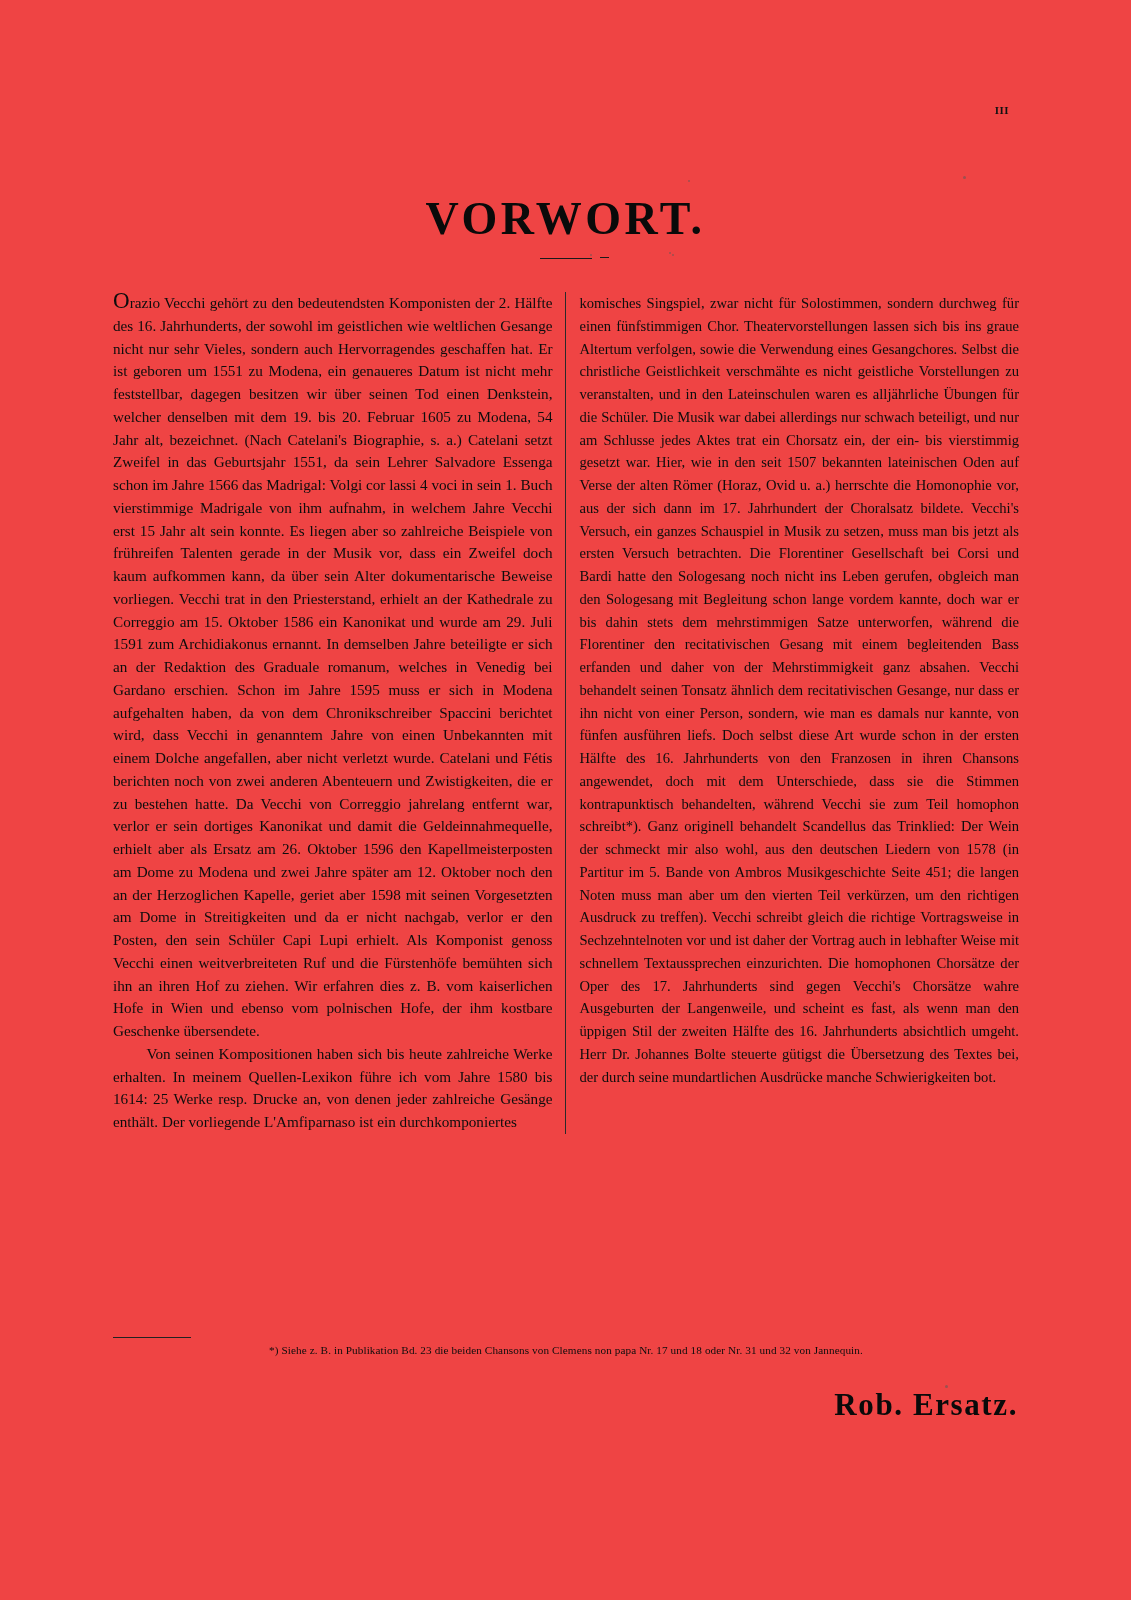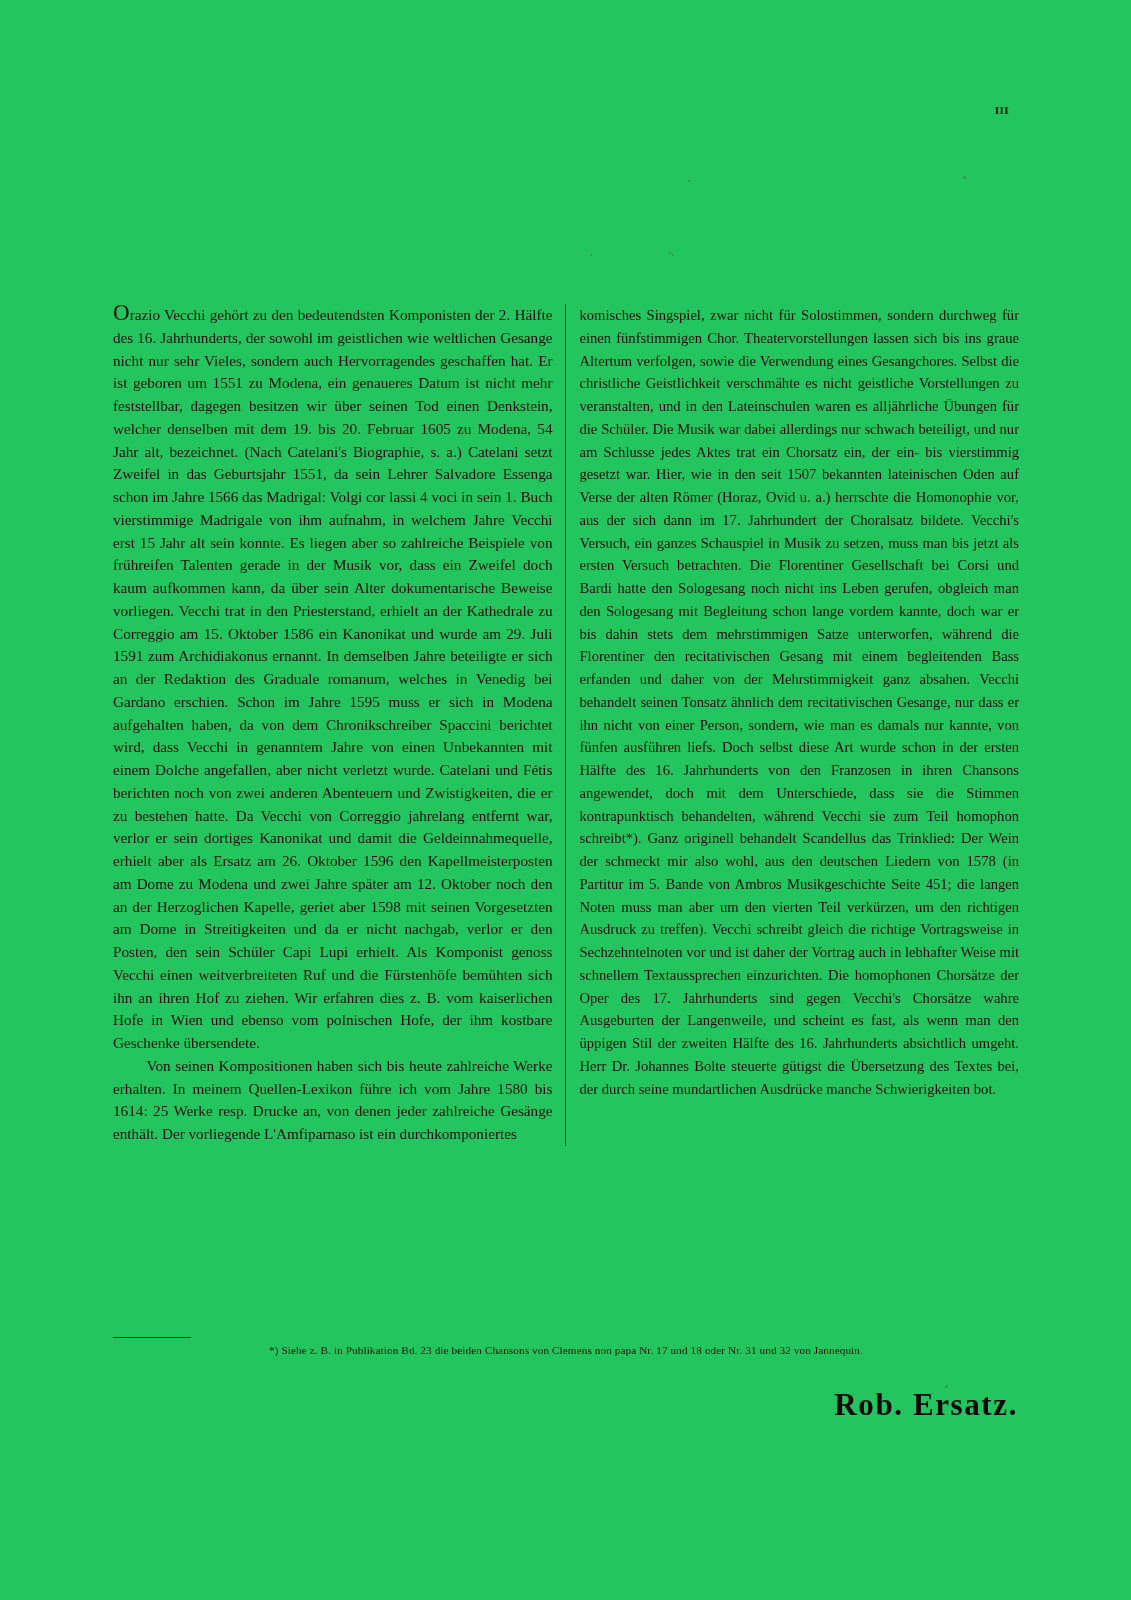--- a/index.html
+++ b/index.html
@@ -12,21 +12,21 @@
     width: 1131px;
     height: 1600px;
     position: relative;
     font-family: "Liberation Serif", "DejaVu Serif", serif;
     color: #0d0d0d;
     overflow: hidden;
   }
   .page {
     position: absolute;
     inset: 0;
-    background: #22c55e;
+    background: #ef4444;
   }
   
   .folio {
     position: absolute;
     top: 104px;
     right: 122px;
     font-size: 11px;
     font-weight: bold;
     letter-spacing: 0.5px;
     font-variant: small-caps;
@@ -59,21 +59,21 @@
     content: "";
     position: absolute;
     top: -1.6px;
     left: 60px;
     width: 9px;
     border-top: 1.6px solid #1a1a1a;
   }
   
   .columns {
     position: absolute;
-    top: 304px;
+    top: 292px;
     left: 113px;
     width: 906px;
     display: flex;
     gap: 0;
   }
   .col {
     width: 441px;
     text-align: justify;
     text-justify: inter-word;
     hyphens: manual;
@@ -129,20 +129,24 @@
     opacity: 0.55;
   }
 </style>
 </head>
 <body>
 
 <div class="page">
 
   <div class="folio">III</div>
 
+  <div class="title-block">
+    <div class="title">VORWORT.</div>
+    <div class="title-rule"></div>
+  </div>
 
   <div class="columns">
 
     <div class="col col-left">
       <p class="dropcap-line">Orazio Vecchi gehört zu den bedeutendsten Komponisten der 2. Hälfte des 16. Jahrhunderts, der sowohl im geistlichen wie weltlichen Gesange nicht nur sehr Vieles, sondern auch Hervorragendes geschaffen hat. Er ist geboren um 1551 zu Modena, ein genaueres Datum ist nicht mehr feststellbar, dagegen besitzen wir über seinen Tod einen Denkstein, welcher denselben mit dem 19. bis 20. Februar 1605 zu Modena, 54 Jahr alt, bezeichnet. (Nach Catelani's Biographie, s. a.) Catelani setzt Zweifel in das Geburtsjahr 1551, da sein Lehrer Salvadore Essenga schon im Jahre 1566 das Madrigal: Volgi cor lassi 4 voci in sein 1. Buch vierstimmige Madrigale von ihm aufnahm, in welchem Jahre Vecchi erst 15 Jahr alt sein konnte. Es liegen aber so zahlreiche Beispiele von frühreifen Talenten gerade in der Musik vor, dass ein Zweifel doch kaum aufkommen kann, da über sein Alter dokumentarische Beweise vorliegen. Vecchi trat in den Priesterstand, erhielt an der Kathedrale zu Correggio am 15. Oktober 1586 ein Kanonikat und wurde am 29. Juli 1591 zum Archidiakonus ernannt. In demselben Jahre beteiligte er sich an der Redaktion des Graduale romanum, welches in Venedig bei Gardano erschien. Schon im Jahre 1595 muss er sich in Modena aufgehalten haben, da von dem Chronikschreiber Spaccini berichtet wird, dass Vecchi in genanntem Jahre von einen Unbekannten mit einem Dolche angefallen, aber nicht verletzt wurde. Catelani und Fétis berichten noch von zwei anderen Abenteuern und Zwistigkeiten, die er zu bestehen hatte. Da Vecchi von Correggio jahrelang entfernt war, verlor er sein dortiges Kanonikat und damit die Geldeinnahmequelle, erhielt aber als Ersatz am 26. Oktober 1596 den Kapellmeisterposten am Dome zu Modena und zwei Jahre später am 12. Oktober noch den an der Herzoglichen Kapelle, geriet aber 1598 mit seinen Vorgesetzten am Dome in Streitigkeiten und da er nicht nachgab, verlor er den Posten, den sein Schüler Capi Lupi erhielt. Als Komponist genoss Vecchi einen weitverbreiteten Ruf und die Fürstenhöfe bemühten sich ihn an ihren Hof zu ziehen. Wir erfahren dies z. B. vom kaiserlichen Hofe in Wien und ebenso vom polnischen Hofe, der ihm kostbare Geschenke übersendete.</p>
       <p>Von seinen Kompositionen haben sich bis heute zahlreiche Werke erhalten. In meinem Quellen-Lexikon führe ich vom Jahre 1580 bis 1614: 25 Werke resp. Drucke an, von denen jeder zahlreiche Gesänge enthält. Der vorliegende L'Amfiparnaso ist ein durchkomponiertes</p>
     </div>
 
     <div class="col col-right">
       <p>komisches Singspiel, zwar nicht für Solostimmen, sondern durchweg für einen fünfstimmigen Chor. Theatervorstellungen lassen sich bis ins graue Altertum verfolgen, sowie die Verwendung eines Gesangchores. Selbst die christliche Geistlichkeit verschmähte es nicht geistliche Vorstellungen zu veranstalten, und in den Lateinschulen waren es alljährliche Übungen für die Schüler. Die Musik war dabei allerdings nur schwach beteiligt, und nur am Schlusse jedes Aktes trat ein Chorsatz ein, der ein- bis vierstimmig gesetzt war. Hier, wie in den seit 1507 bekannten lateinischen Oden auf Verse der alten Römer (Horaz, Ovid u. a.) herrschte die Homonophie vor, aus der sich dann im 17. Jahrhundert der Choralsatz bildete. Vecchi's Versuch, ein ganzes Schauspiel in Musik zu setzen, muss man bis jetzt als ersten Versuch betrachten. Die Florentiner Gesellschaft bei Corsi und Bardi hatte den Sologesang noch nicht ins Leben gerufen, obgleich man den Sologesang mit Begleitung schon lange vordem kannte, doch war er bis dahin stets dem mehrstimmigen Satze unterworfen, während die Florentiner den recitativischen Gesang mit einem begleitenden Bass erfanden und daher von der Mehrstimmigkeit ganz absahen. Vecchi behandelt seinen Tonsatz ähnlich dem recitativischen Gesange, nur dass er ihn nicht von einer Person, sondern, wie man es damals nur kannte, von fünfen ausführen liefs. Doch selbst diese Art wurde schon in der ersten Hälfte des 16. Jahrhunderts von den Franzosen in ihren Chansons angewendet, doch mit dem Unterschiede, dass sie die Stimmen kontrapunktisch behandelten, während Vecchi sie zum Teil homophon schreibt*). Ganz originell behandelt Scandellus das Trinklied: Der Wein der schmeckt mir also wohl, aus den deutschen Liedern von 1578 (in Partitur im 5. Bande von Ambros Musikgeschichte Seite 451; die langen Noten muss man aber um den vierten Teil verkürzen, um den richtigen Ausdruck zu treffen). Vecchi schreibt gleich die richtige Vortragsweise in Sechzehntelnoten vor und ist daher der Vortrag auch in lebhafter Weise mit schnellem Textaussprechen einzurichten. Die homophonen Chorsätze der Oper des 17. Jahrhunderts sind gegen Vecchi's Chorsätze wahre Ausgeburten der Langenweile, und scheint es fast, als wenn man den üppigen Stil der zweiten Hälfte des 16. Jahrhunderts absichtlich umgeht. Herr Dr. Johannes Bolte steuerte gütigst die Übersetzung des Textes bei, der durch seine mundartlichen Ausdrücke manche Schwierigkeiten bot.</p>

